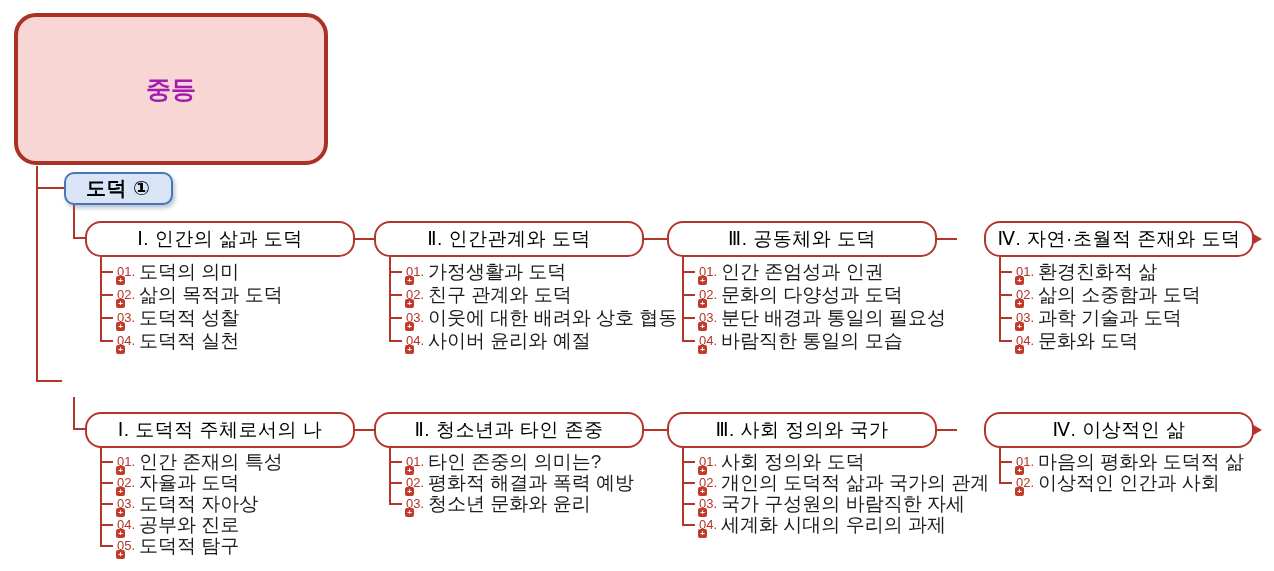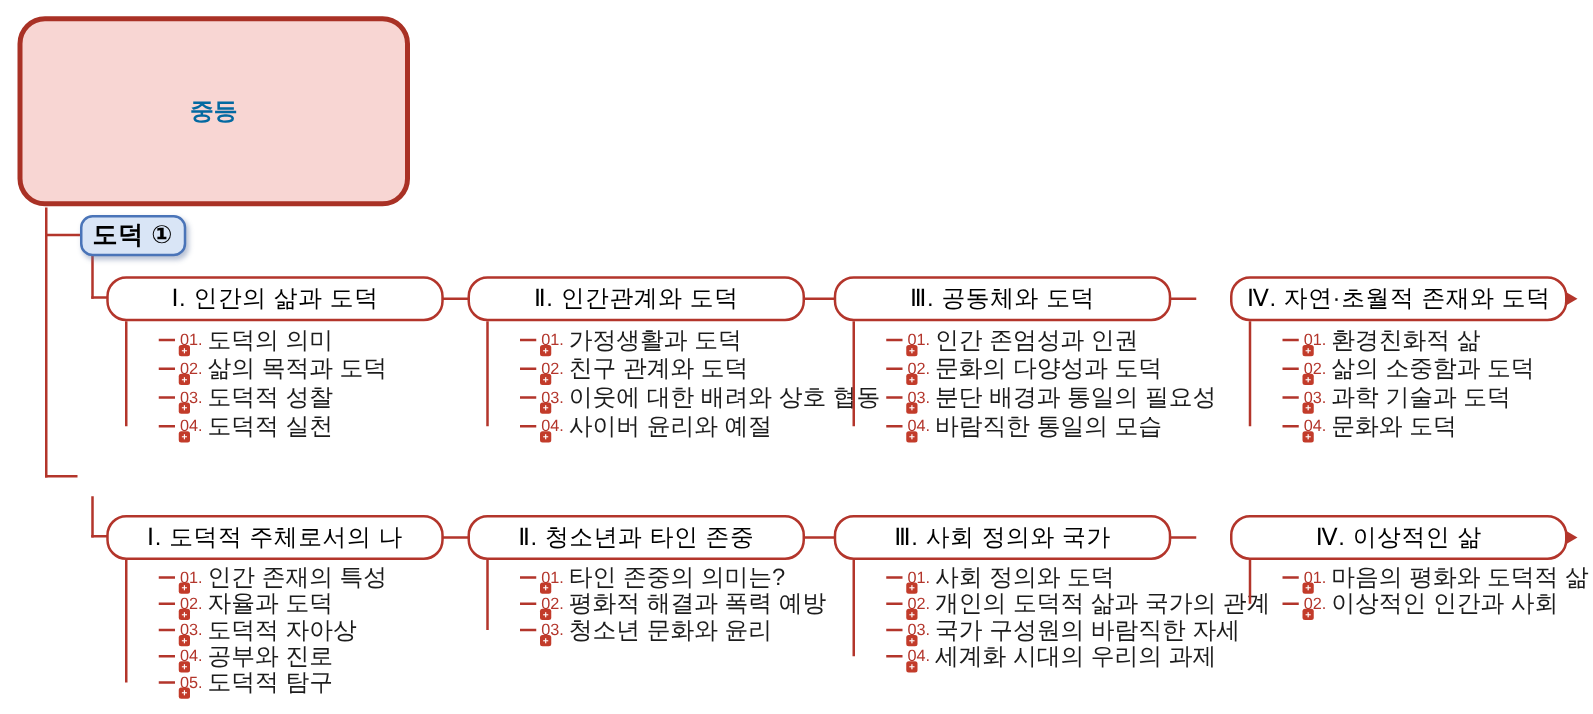--- a/index.html
+++ b/index.html
@@ -16,48 +16,48 @@
   .canvas{position:relative;width:1274px;height:571px;background:#fff;overflow:hidden;}
 
   
   .line{position:absolute;background:var(--red);}
 
   
   .root{
     position:absolute;left:14px;top:13px;width:314px;height:152px;
     background:var(--root-fill);border:4px solid var(--root-border);border-radius:22px;
     display:flex;flex-direction:column;align-items:center;justify-content:center;
-    font-size:19px;font-weight:bold;color:#0369a1;line-height:37px;text-align:center;
+    font-size:25px;font-weight:bold;color:#a21caf;line-height:37px;text-align:center;
   }
 
   
   .branch{
-    position:absolute;height:33px;padding:0 8px;
+    position:absolute;height:33px;padding:0 20px;
     background:var(--branch-fill);border:2.5px solid var(--branch-border);border-radius:10px;
-    display:flex;align-items:flex-start;justify-content:center;
+    display:flex;align-items:center;justify-content:center;
     font-size:20px;font-weight:bold;color:#000;letter-spacing:0.5px;
     box-shadow:2px 3px 4px rgba(100,120,160,0.45);
   }
   .branch.b1{left:64px;top:172px;}
   .branch.b2{left:60px;top:365px;}
 
   
   .chapter{position:absolute;width:270px;}
   .r1{top:221px;} .r2{top:412px;}
   .c1{left:85px;} .c2{left:374px;} .c3{left:667px;} .c4{left:984px;}
 
   .chapter-box{
     width:270px;height:36px;background:#fff;
     border:2.5px solid var(--red);border-radius:16px;
     display:flex;align-items:center;justify-content:center;
     font-size:19px;color:#000000;letter-spacing:0.5px;white-space:nowrap;
   }
   .vline{position:absolute;left:15px;top:36px;width:2px;background:var(--red);}
   .items{position:absolute;left:15px;top:39px;width:300px;}
-  .item{position:relative;display:flex;align-items:center;padding-left:17px;white-space:nowrap;margin-left:27px;}
+  .item{position:relative;display:flex;align-items:center;padding-left:17px;white-space:nowrap;}
   .r1 .item{height:23px;}
   .r2 .item{height:21px;}
   .item::before{content:"";position:absolute;left:0;top:50%;margin-top:-1px;width:13px;height:2px;background:var(--red);}
   .num{position:relative;color:var(--red);font-size:13px;margin-right:4px;}
   .plus{
     position:absolute;left:-1px;bottom:-6px;width:9px;height:9px;
     background:#c23b2a;color:#fff;border-radius:2px;
     font-size:8px;line-height:9px;font-weight:bold;text-align:center;
   }
   .txt{color:var(--ink);font-size:19px;}

